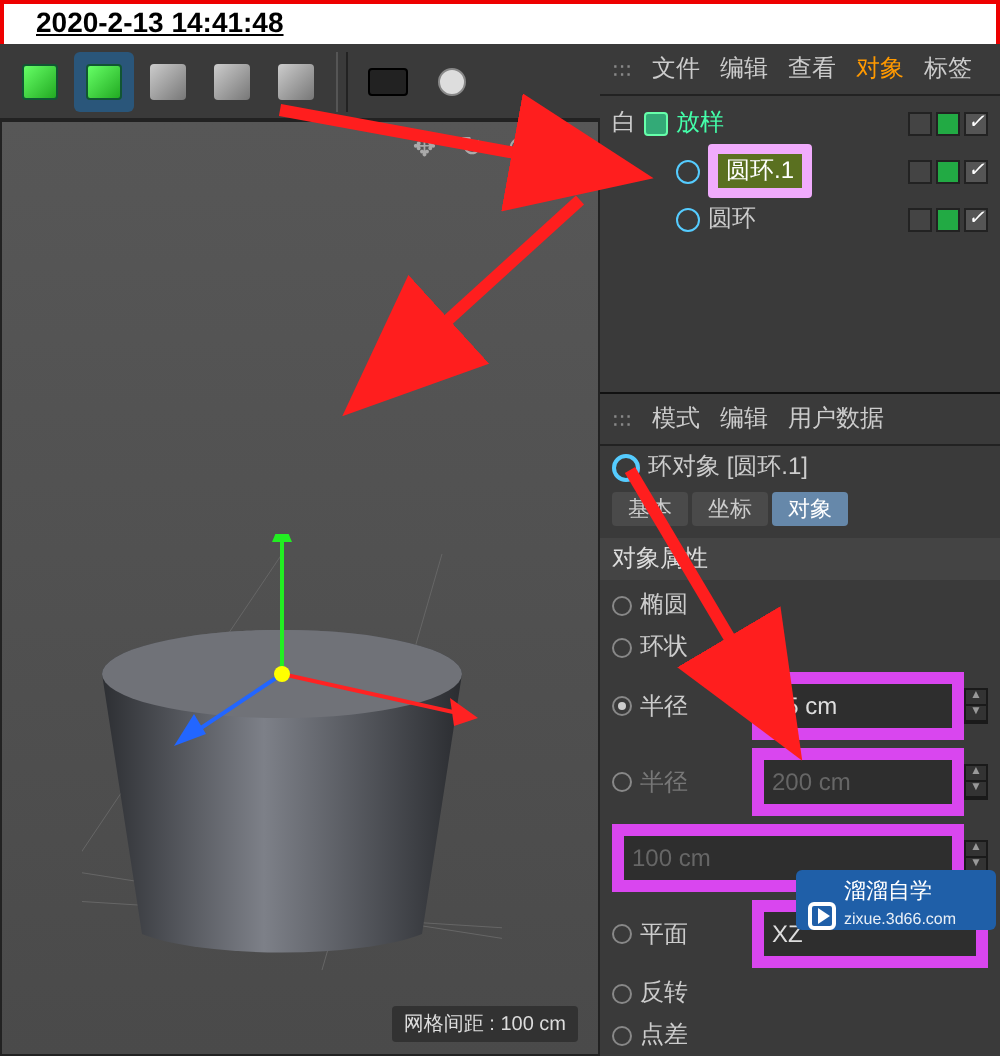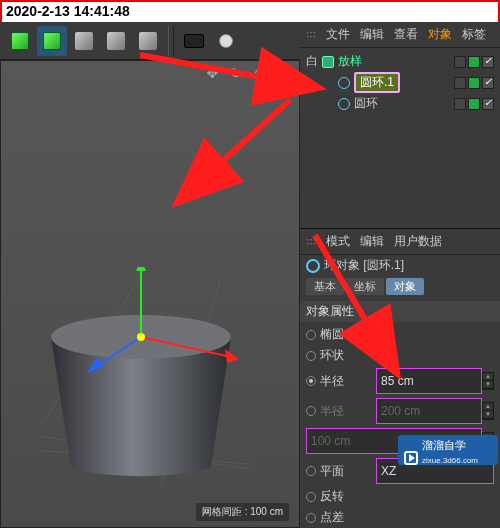--- a/index.html
+++ b/index.html
@@ -1,18 +1,18 @@
 <!DOCTYPE html>
 <html><head>
 <meta charset="utf-8">
 <style>
   * { box-sizing: border-box; margin: 0; padding: 0; font-family: "Microsoft YaHei", Arial, sans-serif; }
   body { background: #383838; width: 500px; height: 528px; overflow: hidden; position: relative; font-size: 12px; color: #ccc; }
   
-  .timestamp-bar { background: #fff; border: 2px solid #e00; padding: 1px 4px; color: #000; font-weight: bold; font-size: 14px; position: absolute; top: 0; left: 0; right: 0; height: 32px; }
+  .timestamp-bar { background: #fff; border: 2px solid #e00; padding: 1px 16px; color: #000; font-weight: bold; font-size: 14px; position: absolute; top: 0; left: 0; right: 0; height: 32px; text-decoration: underline; }
   
   .toolbar { position: absolute; top: 22px; left: 0; right: 0; height: 38px; background: #3a3a3a; display: flex; align-items: center; padding: 2px 4px; border-bottom: 1px solid #222; }
   .toolbar .sep { width: 6px; height: 30px; border-left: 1px solid #555; border-right: 1px solid #222; margin: 0 4px; }
   .tool-icon { width: 30px; height: 30px; margin: 0 1px; border-radius: 3px; display: flex; align-items: center; justify-content: center; cursor: pointer; }
   .tool-icon.active { background: #2a567a; }
   .cube-prim { width:18px; height:18px; background: linear-gradient(135deg,#6f6,#2a2); border:1px solid #153; border-radius:2px; }
   .light-prim { width:18px; height:18px; background: linear-gradient(135deg,#ccc,#777); border-radius:2px; }
   .cam-prim { width:20px; height:14px; background:#222; border:1px solid #000; border-radius:2px; }
   .bulb-prim { width:14px; height:14px; background:#ddd; border-radius:50%; border:1px solid #888; }
   
@@ -27,41 +27,41 @@
   
   .panel-menu { display:flex; align-items:center; padding: 4px 6px; gap:10px; font-size:12px; border-bottom:1px solid #222; }
   .panel-menu .grip { color:#888; }
   .panel-menu span.active { color:#f90; }
   
   .hierarchy { padding: 4px 6px; font-size:12px; }
   .hierarchy .row { display:flex; align-items:center; padding:1px 0; gap:4px; }
   .hierarchy .indent2 { padding-left: 32px; }
   .obj-icon { width:12px; height:12px; border-radius:50%; border:1px solid #5cf; display:inline-block; }
   .obj-icon.sweep { background:#3a7; border-color:#6fa; border-radius:2px; }
-  .hierarchy .sel { background:#5a7020; border:2px solid #f0abfc; color:#fff; padding:0 4px; border-radius:2px; }
+  .hierarchy .sel { background:#5a7020; border:5px solid #f0abfc; color:#fff; padding:0 4px; border-radius:2px; }
   .toggle-boxes { margin-left:auto; display:flex; gap:2px; }
   .toggle-boxes i { width:12px; height:12px; background:#444; border:1px solid #222; display:inline-block; }
   .toggle-boxes i.g { background:#2a4; }
   .toggle-boxes i.chk { background:#555; position:relative;}
   .toggle-boxes i.chk::after{content:"✓"; font-size:10px; color:#fff; position:absolute; left:1px; top:-2px;}
   
   .attr-panel { border-top:1px solid #111; margin-top: auto; }
   .attr-header { display:flex; align-items:center; gap:4px; padding:2px 6px; font-size:12px; color:#ccc;}
   .attr-header .ring{ width:14px; height:14px; border:2px solid #5cf; border-radius:50%; display:inline-block;}
   .tabs { display:flex; gap:2px; padding:2px 6px 4px; }
   .tab { background:#4a4a4a; padding:1px 8px; font-size:11px; border-radius:2px; color:#ccc; }
   .tab.active { background:#6688aa; color:#fff; }
   .group-label { background:#444; padding:2px 6px; font-size:12px; color:#ddd; margin:2px 0;}
   
   .prop-row { display:flex; align-items:center; padding:2px 6px; min-height:20px; font-size:12px; }
   .prop-row .plabel { width:70px; display:flex; align-items:center; gap:4px; }
   .prop-row .plabel.dim { color:#777; }
   .radio { width:10px; height:10px; border:1px solid #888; border-radius:50%; }
   .radio.on::after { content:""; display:block; width:4px; height:4px; background:#ccc; border-radius:50%; margin:2px;}
-  .val-field { flex:1; background:#2e2e2e; border:1px solid #d946ef; height:18px; display:flex; align-items:center; padding:12px 4px; color:#ddd; }
+  .val-field { flex:1; background:#2e2e2e; border:6px solid #d946ef; height:34px; display:flex; align-items:center; padding:0 4px; color:#ddd; }
   .val-field.dim { color:#666; }
   .spinner { width:12px; height:18px; background:#333; border:1px solid #1a1a1a; display:flex; flex-direction:column; }
   .spinner i{flex:1; border-bottom:1px solid #1a1a1a; font-size:6px; text-align:center; color:#999;}
   
   .watermark { position:absolute; right:2px; bottom:63px; width:100px; height:30px; background:#1f5fa8; border-radius:3px; display:flex; align-items:flex-end; padding:0 6px; gap:4px; font-size:11px; color:#fff; }
   .watermark .play { width:14px;height:14px;border:2px solid #fff;border-radius:3px;display:flex;align-items:center;justify-content:center;}
   .watermark .play::after{content:"";border-left:6px solid #fff;border-top:4px solid transparent;border-bottom:4px solid transparent;margin-left:2px;}
   .watermark small{font-size:8px; opacity:.9;}
   
   .arrow-svg { position:absolute; inset:0; pointer-events:none; }

